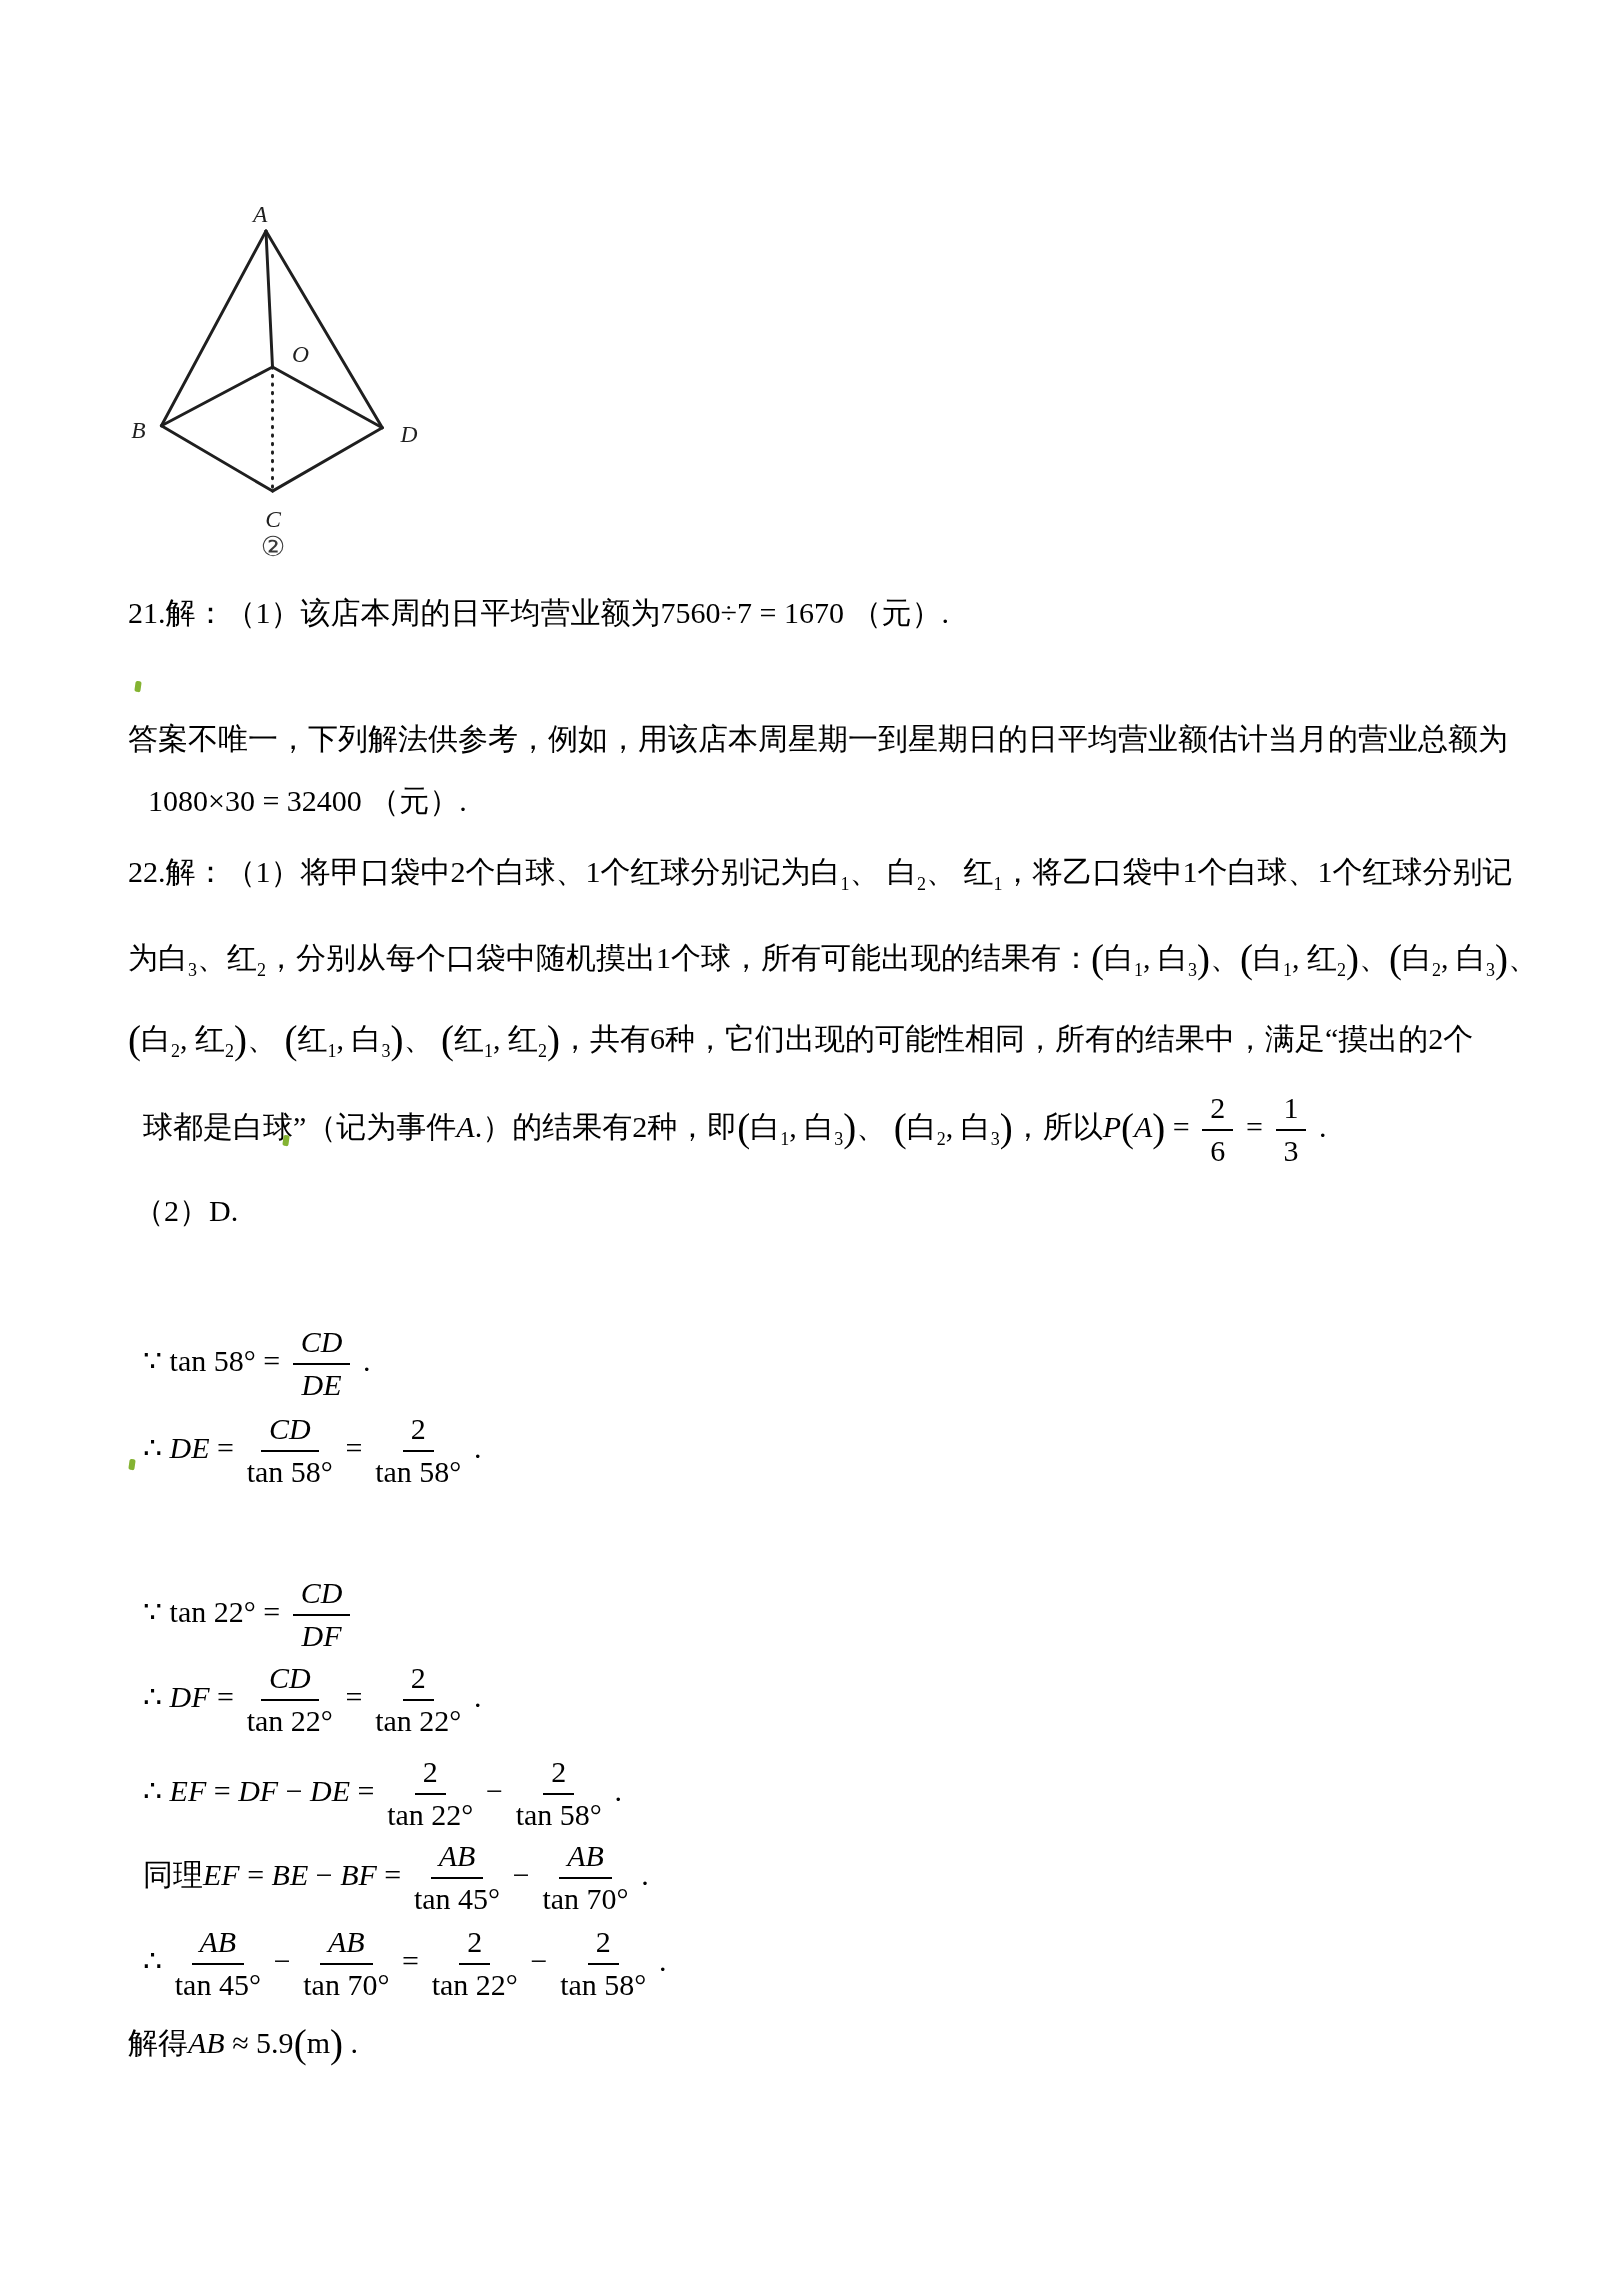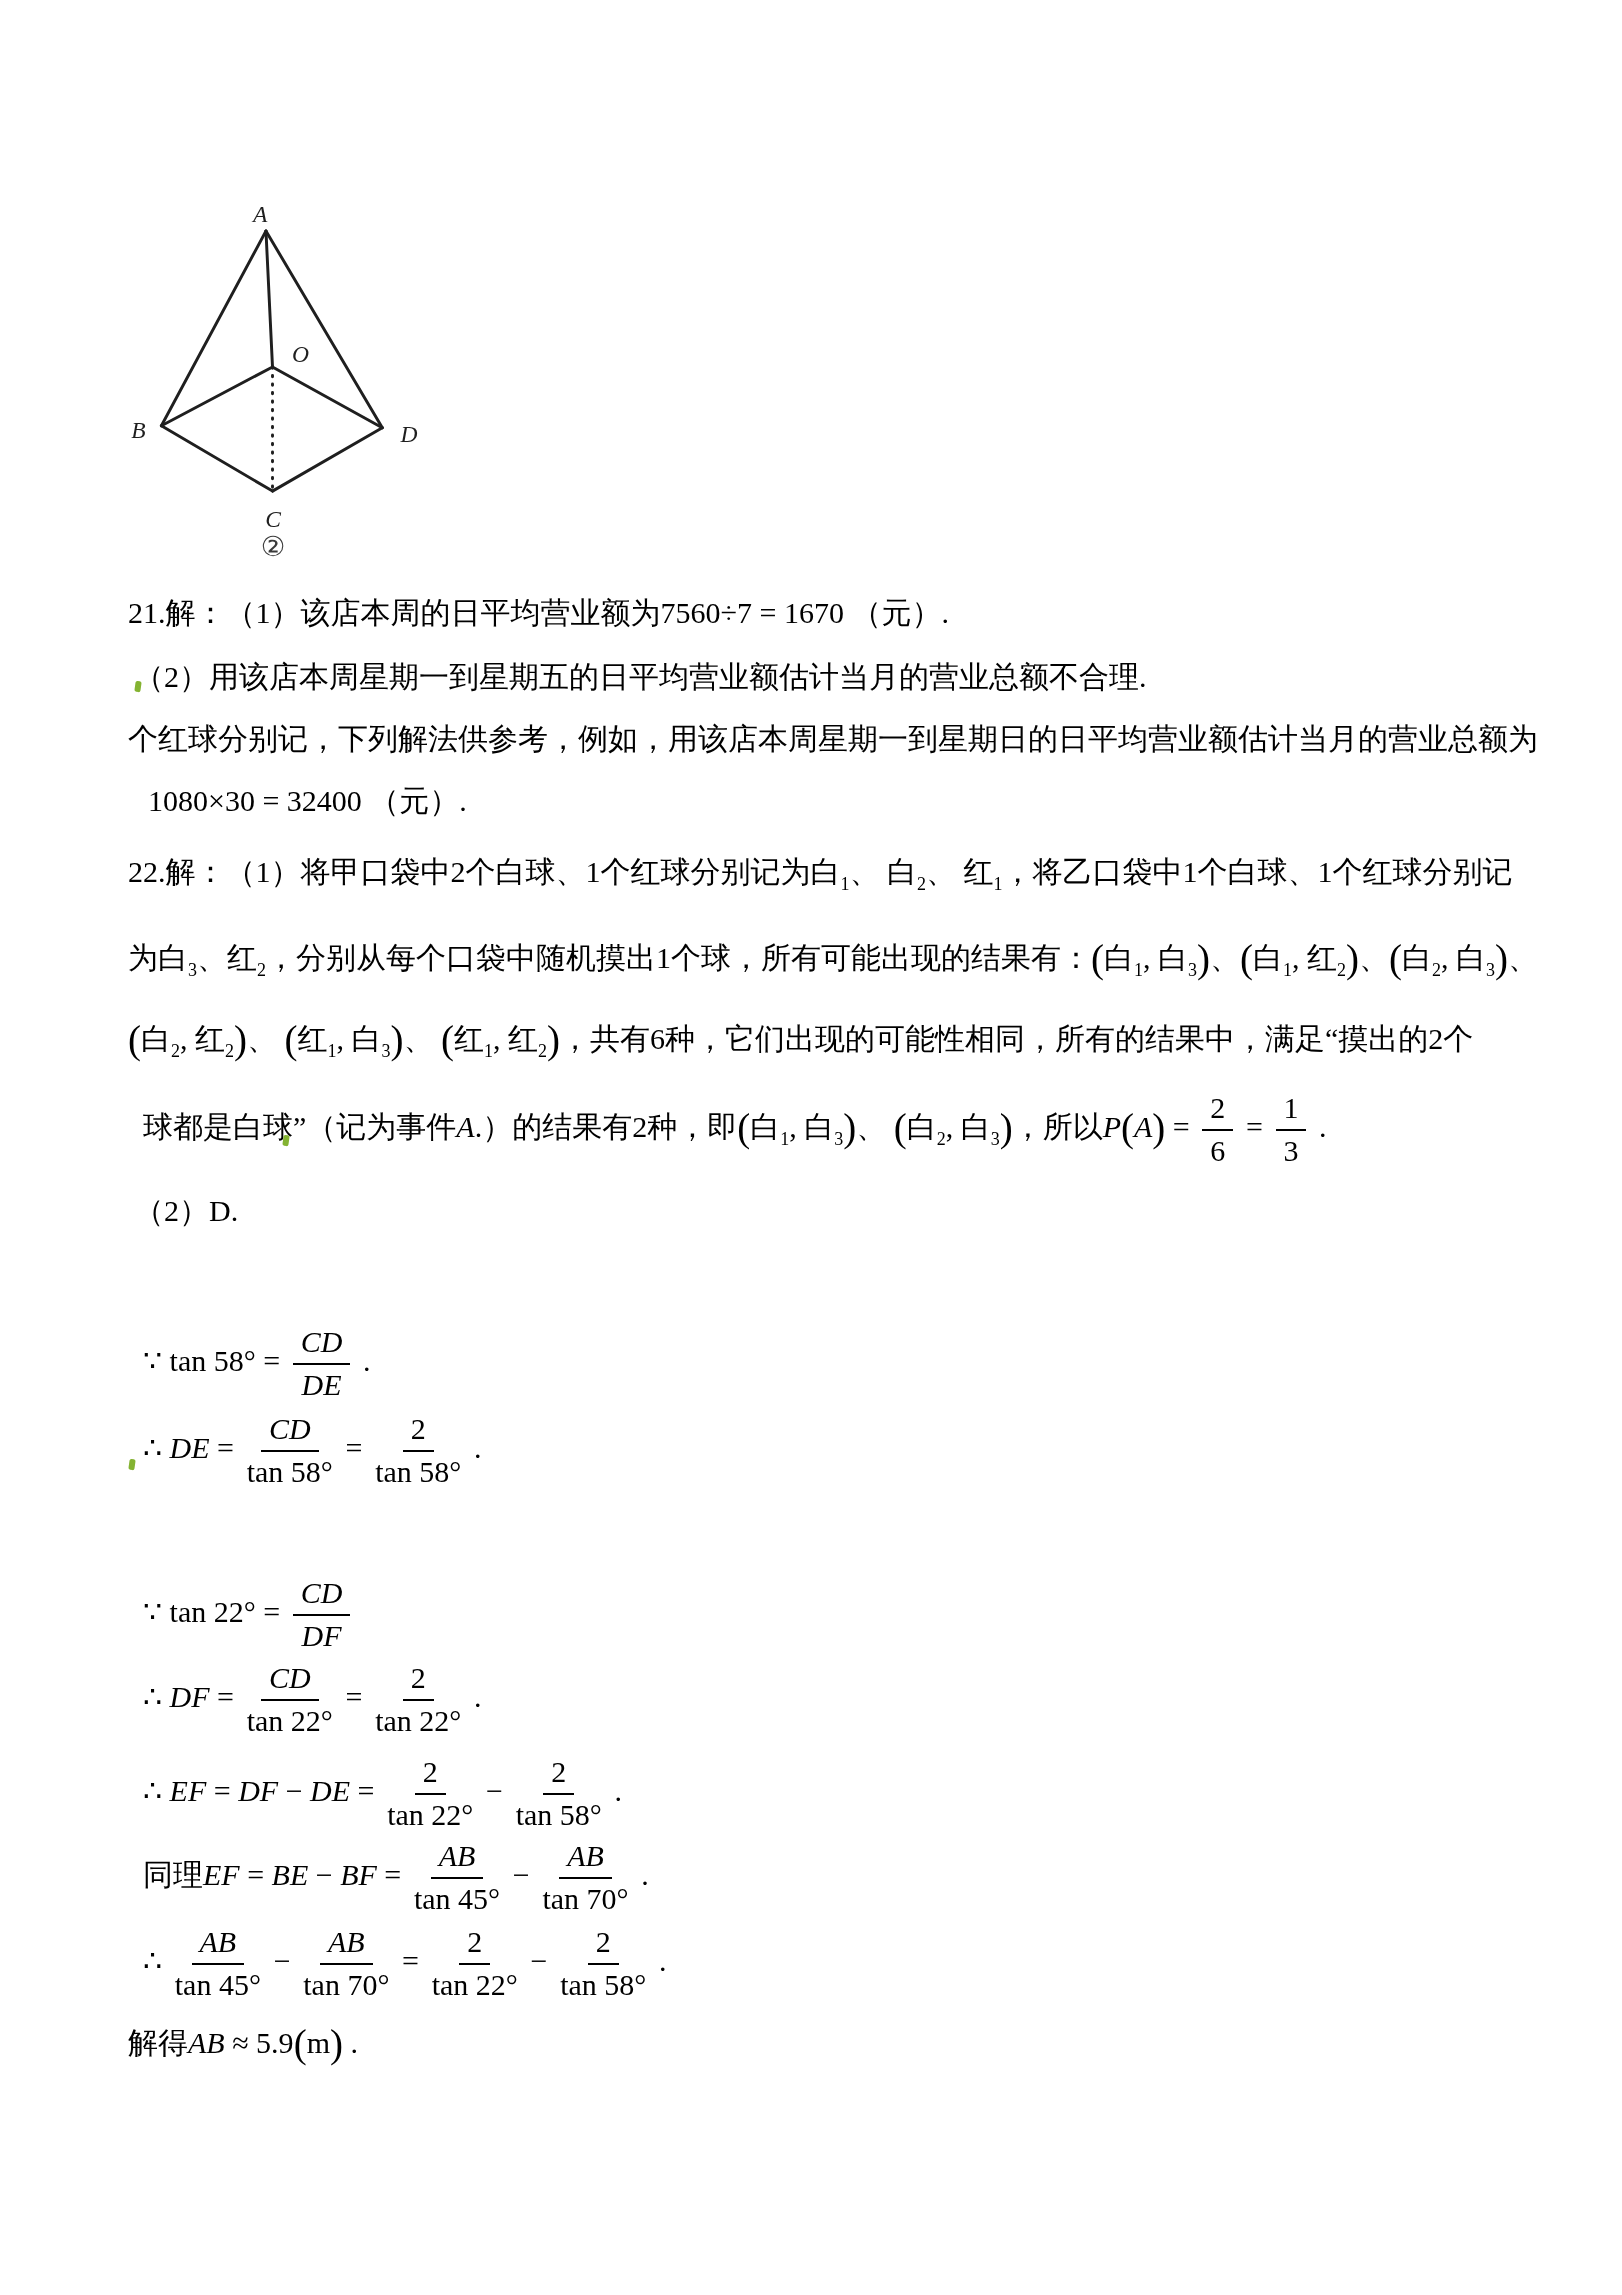--- a/index.html
+++ b/index.html
@@ -47,22 +47,21 @@
       <text class="fig-label" x="248" y="48" text-anchor="middle">A</text>
       <text class="fig-label" x="62" y="378" text-anchor="middle">B</text>
       <text class="fig-label" x="297" y="262" text-anchor="start">O</text>
       <text class="fig-label" x="463" y="385" text-anchor="start">D</text>
       <text class="fig-label" x="268" y="515" text-anchor="middle">C</text>
       <text class="fig-caption" x="268" y="560" text-anchor="middle">②</text>
     </svg>
   </div>
 
   <div class="line" style="left:128px;top:592px;">21.解：（1）该店本周的日平均营业额为<span class="mm">7560÷7 = 1670</span> （元）.</div>
-  <div class="line" style="left:134px;top:656px;">（2）用该店本周星期一到星期五的日平均营业额估计当月的营业总额不合理.</div>
-  <div class="line" style="left:128px;top:718px;">个红球分别记，下列解法供参考，例如，用该店本周星期一到星期日的日平均营业额估计当月的营业总额为</div>
+  <div class="line" style="left:128px;top:718px;">答案不唯一，下列解法供参考，例如，用该店本周星期一到星期日的日平均营业额估计当月的营业总额为</div>
   <div class="line" style="left:128px;top:780px;margin-left:20px;"><span class="mm">1080×30 = 32400</span> （元）.</div>
 
   <div class="line" style="left:128px;top:851px;">22.解：（1）将甲口袋中<span class="mm">2</span>个白球、<span class="mm">1</span>个红球分别记为<span class="subw"><span>白</span><sub>1</sub></span>、 <span class="subw"><span>白</span><sub>2</sub></span>、 <span class="subw"><span>红</span><sub>1</sub></span>，将乙口袋中<span class="mm">1</span>个白球、<span class="mm">1</span>个红球分别记</div>
   <div class="line" style="left:128px;top:937px;">为<span class="subw"><span>白</span><sub>3</sub></span>、<span class="subw"><span>红</span><sub>2</sub></span>，分别从每个口袋中随机摸出<span class="mm">1</span>个球，所有可能出现的结果有：<span class="bigp">(</span><span class="subw"><span>白</span><sub>1</sub></span>, <span class="subw"><span>白</span><sub>3</sub></span><span class="bigp">)</span>、<span class="bigp">(</span><span class="subw"><span>白</span><sub>1</sub></span>, <span class="subw"><span>红</span><sub>2</sub></span><span class="bigp">)</span>、<span class="bigp">(</span><span class="subw"><span>白</span><sub>2</sub></span>, <span class="subw"><span>白</span><sub>3</sub></span><span class="bigp">)</span>、</div>
   <div class="line" style="left:128px;top:1018px;"><span class="bigp">(</span><span class="subw"><span>白</span><sub>2</sub></span>, <span class="subw"><span>红</span><sub>2</sub></span><span class="bigp">)</span>、 <span class="bigp">(</span><span class="subw"><span>红</span><sub>1</sub></span>, <span class="subw"><span>白</span><sub>3</sub></span><span class="bigp">)</span>、 <span class="bigp">(</span><span class="subw"><span>红</span><sub>1</sub></span>, <span class="subw"><span>红</span><sub>2</sub></span><span class="bigp">)</span>，共有<span class="mm">6</span>种，它们出现的可能性相同，所有的结果中，满足“摸出的<span class="mm">2</span>个</div>
   <div class="eq" style="left:128px;top:1078px;">球都是白球”（记为事件<span class="mi">A</span>.）的结果有<span class="mm">2</span>种，即<span class="bigp">(</span><span class="subw"><span>白</span><sub>1</sub></span>, <span class="subw"><span>白</span><sub>3</sub></span><span class="bigp">)</span>、 <span class="bigp">(</span><span class="subw"><span>白</span><sub>2</sub></span>, <span class="subw"><span>白</span><sub>3</sub></span><span class="bigp">)</span>，所以<span class="mi">P</span><span class="bigp">(</span><span class="mi">A</span><span class="bigp">)</span> = <span class="frac">
         <span class="num">2</span>
         <span class="den">6</span>
       </span> = <span class="frac">
         <span class="num">1</span>

